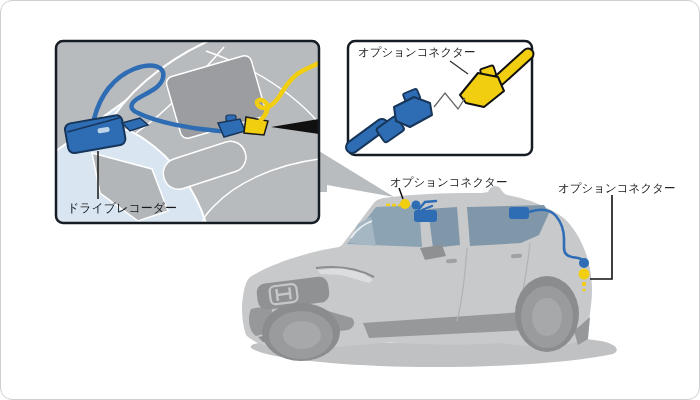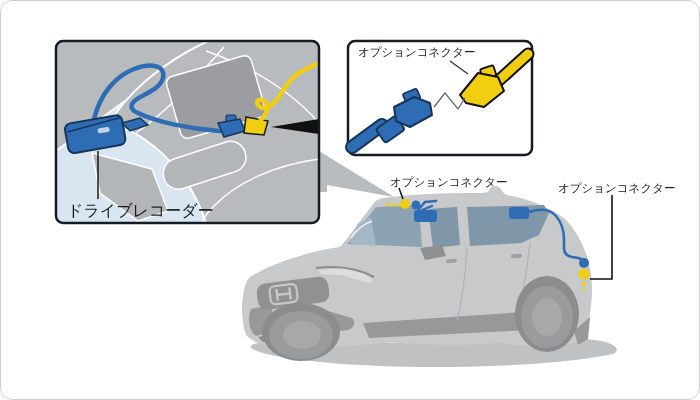--- a/index.html
+++ b/index.html
@@ -6,21 +6,21 @@
   #stage{
     position:relative;width:700px;height:400px;box-sizing:border-box;
     background:#ffffff;border:1.5px solid #cdd0d3;border-radius:12px;
     overflow:hidden;font-family:"DejaVu Sans",sans-serif;
   }
   #diagram-svg{position:absolute;left:0;top:0;}
   .label{
     position:absolute;color:#17191b;white-space:nowrap;
     font-family:"DejaVu Sans",sans-serif;line-height:1.1;
   }
-  #lbl-recorder{left:66px;top:201px;font-size:16px;font-family:Liberation Serif, serif;}
+  #lbl-recorder{left:66px;top:201px;font-size:12px;font-family:Liberation Serif, serif;}
   #lbl-inset-connector{left:357px;top:45px;font-size:11.5px;}
   #lbl-front-connector{left:389px;top:175px;font-size:11.5px;}
   #lbl-rear-connector{left:557px;top:181px;font-size:11.5px;}
 </style>
 </head>
 <body>
 
 <div id="stage">
 
   <svg id="diagram-svg" width="700" height="400" viewBox="0 0 700 400">

